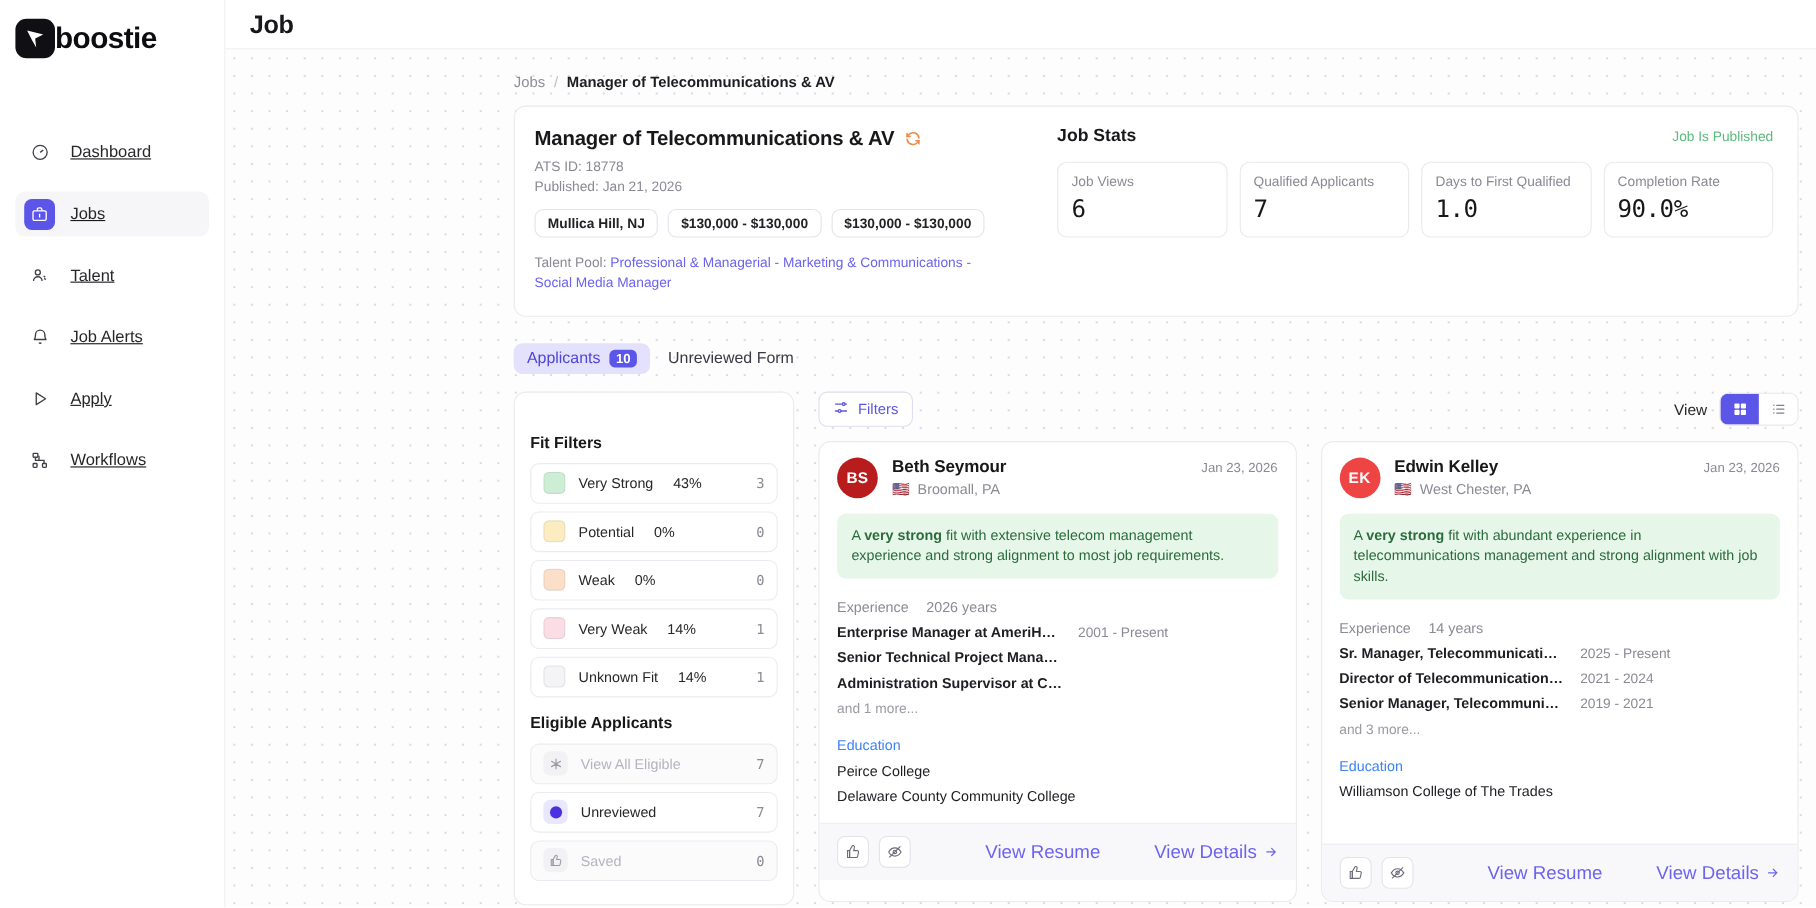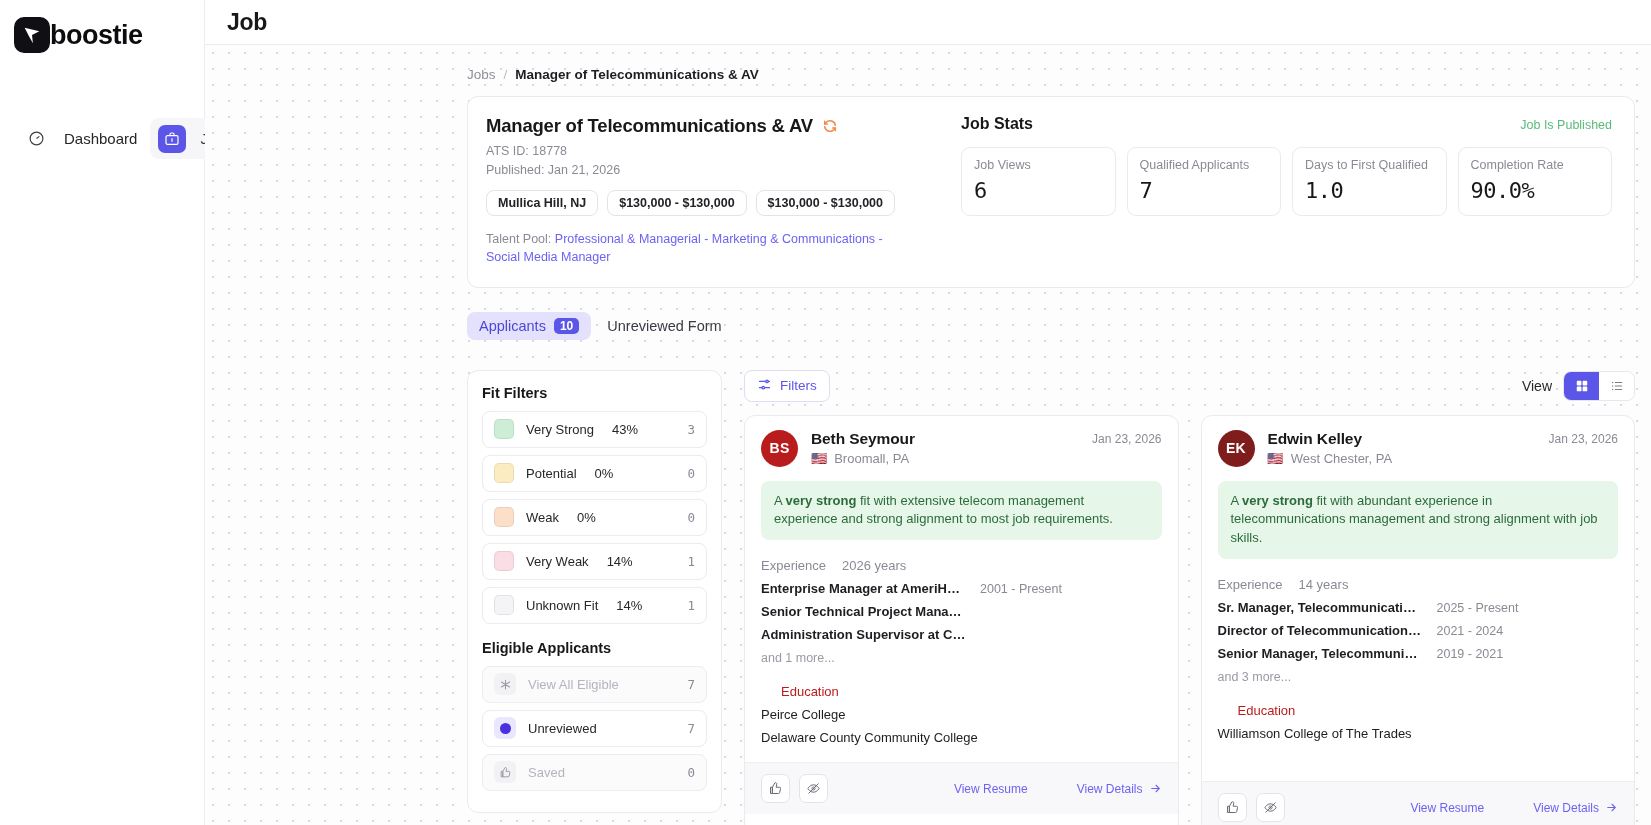--- a/index.html
+++ b/index.html
@@ -19,21 +19,21 @@
     border-right: 1px solid #ececf0;
     padding: 0;
     display: flex; flex-direction: column;
   }
   .brand { display: flex; align-items: center; gap: 0; padding: 14px 0 0 14px; height: 56px; }
   .brand-mark {
     width: 36px; height: 36px; border-radius: 10px; background: #101014;
     display: flex; align-items: center; justify-content: center;
   }
   .brand-name { font-size: 27px; font-weight: 700; letter-spacing: -0.5px; color: #0d0d10; }
-  .nav { margin-top: 62px; padding: 0 14px; display: flex; flex-direction: row; gap: 5px; }
+  .nav { margin-top: 62px; padding: 0 14px; display: flex; flex-direction: column; gap: 15px; text-decoration: underline; }
   .nav-item {
     display: flex; align-items: center; gap: 14px;
     height: 41px; border-radius: 9px; padding: 0 8px; cursor: pointer;
     color: #27272a; font-size: 15px;
   }
   .nav-item.active { background: #f6f6f8; }
   .nav-ico {
     width: 28px; height: 28px; border-radius: 7px;
     display: flex; align-items: center; justify-content: center;
     color: #3f3f46; flex: 0 0 28px;
@@ -89,39 +89,39 @@
   .published { font-size: 12.5px; color: #5aba7c; font-weight: 400; }
   .stats-row { display: flex; gap: 11px; margin-top: 14px; justify-content: space-between; }
   .stat {
     flex: 1; border: 1px solid #eaeaef; border-radius: 9px;
     padding: 10px 12px 12px 12px; min-width: 0; background: #fff;
   }
   .stat-label { font-size: 12.5px; color: #8a8a95; white-space: nowrap; overflow: hidden; text-overflow: ellipsis; }
   .stat-value { font-size: 22px; margin-top: 6px; font-family: "DejaVu Sans Mono", monospace; letter-spacing: -0.5px; }
 
   
-  .tabs { display: flex; align-items: center; gap: 4px; margin: 24px 0 30px 0; }
+  .tabs { display: flex; align-items: center; gap: 4px; margin: 24px 0 16px 0; }
   .tab {
     display: flex; align-items: center; gap: 8px; padding: 6px 12px;
     border-radius: 8px; font-size: 14.5px; cursor: pointer; color: #3a3a44;
   }
   .tab.active { background: #e3e1fb; color: #4f46d8; font-weight: 400; }
   .tab-badge {
     background: #5b55e8; color: #fff; font-size: 12px; font-weight: 700;
     border-radius: 5px; padding: 1px 6px; min-width: 22px; text-align: center;
   }
 
   
   .body-grid { display: flex; gap: 22px; align-items: flex-start; }
 
   .filters-panel {
     flex: 0 0 255px; background: #fff; border: 1px solid #eaeaef;
     border-radius: 11px; padding: 14px 14px 14px 14px;
   }
-  .panel-title { font-size: 14.5px; font-weight: 700; margin-bottom: 10px; }
+  .panel-title { font-size: 14.5px; font-weight: 700; margin-bottom: 10px; margin-top: 24px; }
   .filter-row {
     display: flex; align-items: center; gap: 12px; height: 37px;
     border: 1px solid #ebebf1; border-radius: 8px; padding: 0 11px;
     margin-bottom: 7px; cursor: pointer; background: #fff;
   }
   .swatch { width: 20px; height: 20px; border-radius: 5px; flex: 0 0 20px; border: 1px solid rgba(0,0,0,0.07); }
   .filter-name { font-size: 13px; color: #27272a; }
   .filter-pct { font-size: 13px; color: #27272a; margin-left: 6px; }
   .filter-count { margin-left: auto; font-size: 12.5px; color: #8a8a95; font-family: "DejaVu Sans Mono", monospace; }
   .panel-title.second { margin-top: 16px; }
@@ -174,32 +174,32 @@
   .fit-note b { font-weight: 700; }
   .sec { padding: 0 16px; }
   .sec-head { display: flex; gap: 16px; font-size: 13px; color: #8a8a95; margin-top: 18px; }
   .exp-row { display: flex; align-items: baseline; gap: 14px; margin-top: 8px; }
   .exp-title {
     font-size: 13px; font-weight: 700; color: #1d1d22;
     white-space: nowrap; overflow: hidden; text-overflow: ellipsis; max-width: 205px;
   }
   .exp-dates { font-size: 12.5px; color: #8a8a95; white-space: nowrap; }
   .more { font-size: 12.5px; color: #9a9aa4; margin-top: 9px; }
-  .edu-head { font-size: 13px; color: #b91c1c; margin-top: 19px; margin-left: 20px; }
+  .edu-head { font-size: 13px; color: #3b82f6; margin-top: 19px; }
   .edu-item { font-size: 13px; color: #1d1d22; margin-top: 8px; }
   .card-foot {
     margin-top: 17px; background: #f8f8fa; border-top: 1px solid #eeeef3;
     display: flex; align-items: center; gap: 9px; padding: 11px 16px;
   }
   .ico-btn {
     width: 29px; height: 29px; border: 1px solid #e3e3ea; border-radius: 7px;
     background: #fff; display: flex; align-items: center; justify-content: center;
     color: #6b6b78; cursor: pointer;
   }
-  .link-btn { font-size: 12px; color: #6c63f0; cursor: pointer; }
+  .link-btn { font-size: 17px; color: #6c63f0; cursor: pointer; }
   .link-resume { margin-left: auto; }
   .link-details { margin-left: 40px; display: flex; align-items: center; gap: 6px; }
 </style>
 </head>
 <body>
 
 <div class="app">
 
   <aside class="sidebar">
     <div class="brand">
@@ -506,21 +506,21 @@
                     <span>View Details</span>
                     <svg width="13" height="13" viewBox="0 0 24 24" fill="none" stroke="currentColor" stroke-width="2" stroke-linecap="round">
                         <path d="M5 12h13M13 6l6 6-6 6"></path>
                       </svg>
                   </span>
                 </div>
               </article>
 
               <article class="app-card">
                 <div class="card-head">
-                  <div class="avatar" style="background:#7f1d1d">EK</div>
+                  <div class="avatar" style="background:#ef4444">EK</div>
                   <div class="who">
                     <div class="who-name">Edwin Kelley</div>
                     <div class="who-loc">
                       <span class="flag">🇺🇸</span>
                       <span>West Chester, PA</span>
                     </div>
                   </div>
                   <div class="card-date">Jan 23, 2026</div>
                 </div>
                 <div class="fit-note">

